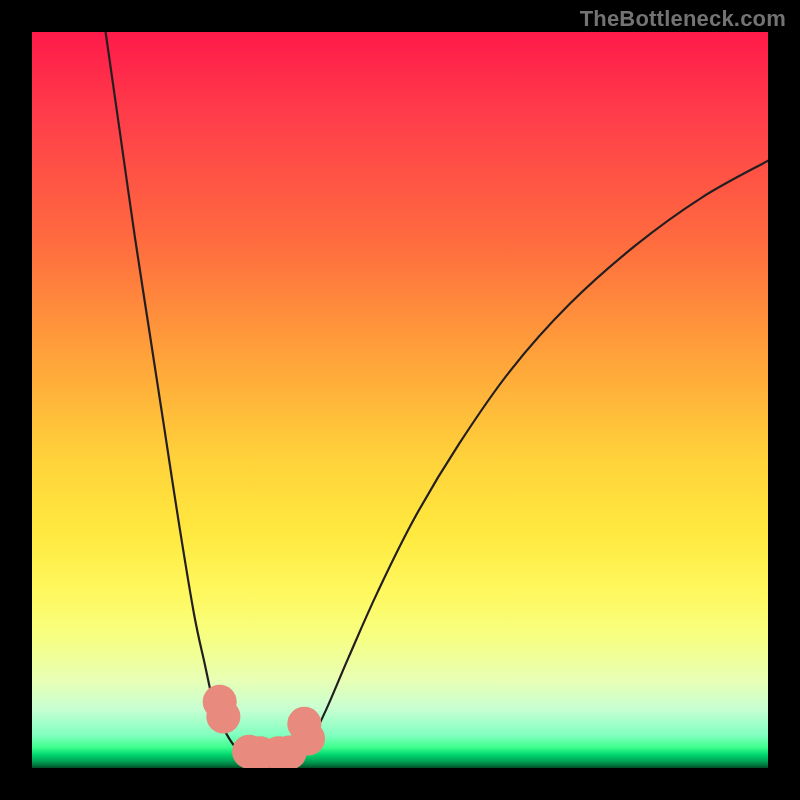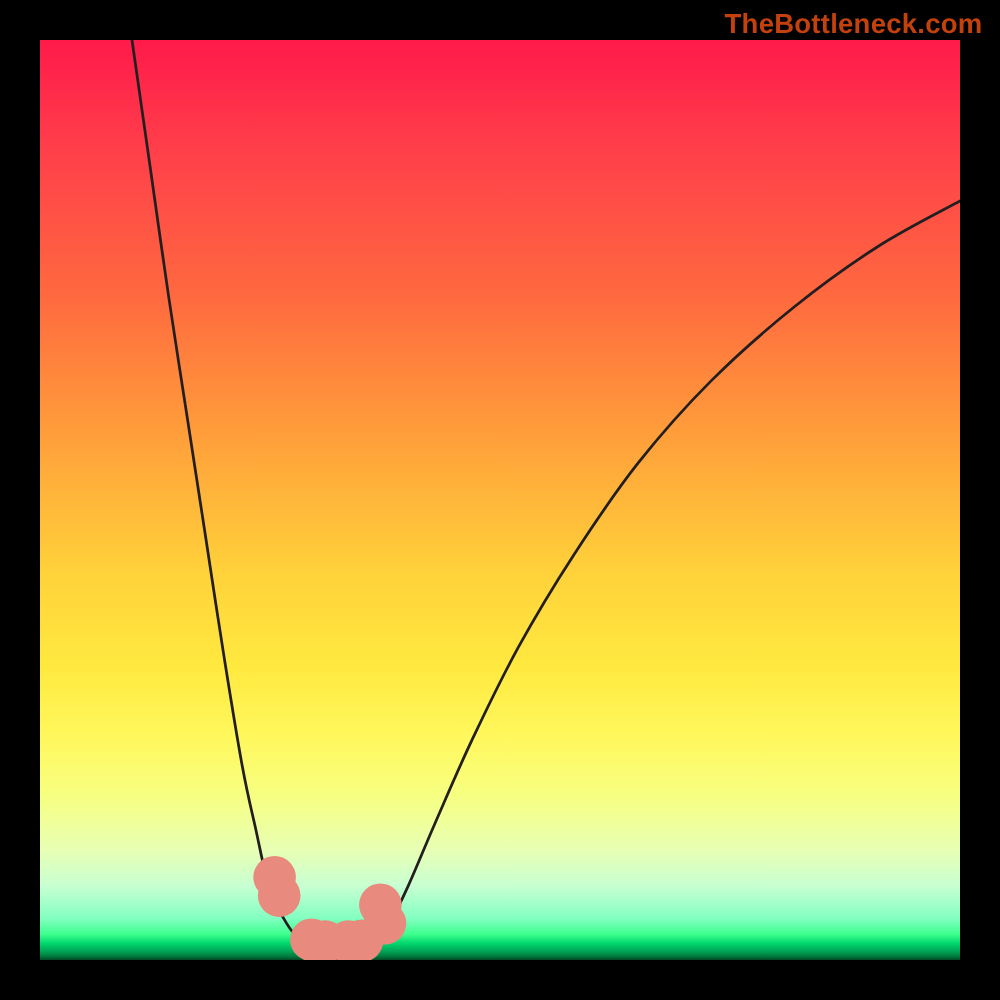--- a/index.html
+++ b/index.html
@@ -50,21 +50,21 @@
     );
   }
   .watermark {
     position: absolute;
     top: 6px;
     right: 14px;
     font-family: Arial, Helvetica, sans-serif;
     font-size: 22px;
     font-weight: 600;
     letter-spacing: 0.2px;
-    color: #c2410c;
+    color: #737373;
     user-select: none;
   }
   svg.curves {
     position: absolute;
     inset: 0;
   }
   .curve {
     fill: none;
     stroke: #231f20;
     stroke-width: 2.2;

